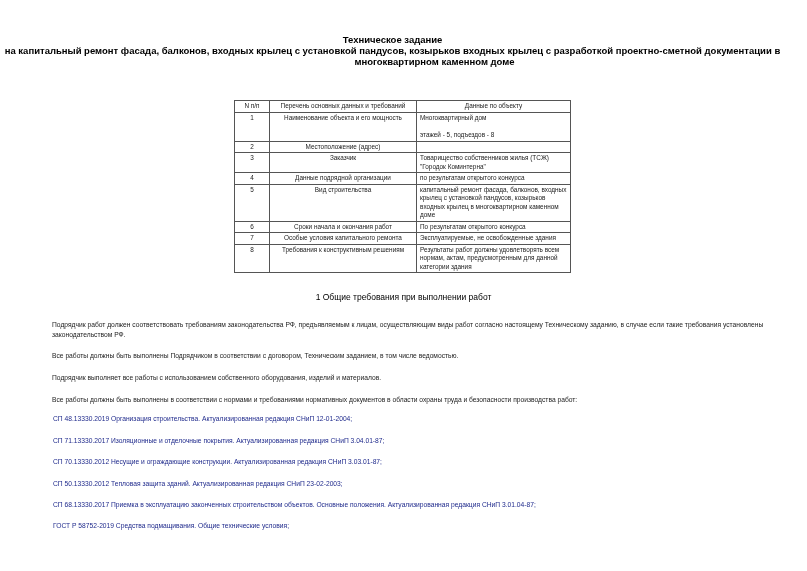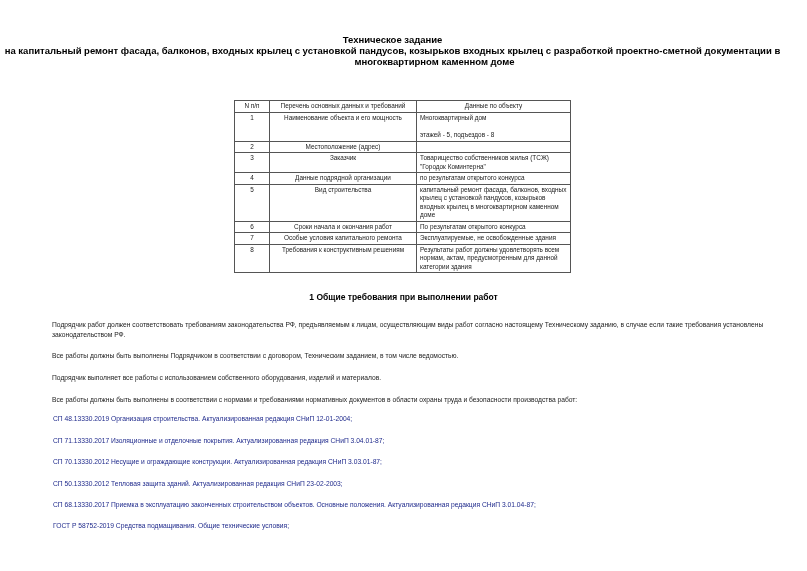--- a/index.html
+++ b/index.html
@@ -8,21 +8,21 @@
   #t1 { top: 34px; }
   #t2 { top: 45px; }
   #t3 { top: 56px; padding-left: 42px; }
   table.req { position: absolute; left: 234px; top: 100px; width: 337px; border-collapse: collapse; font-size: 6.4px; line-height: 8.5px; color: #222; }
   table.req td, table.req th { border: 1px solid #555; padding: 1px 3px; vertical-align: top; font-weight: normal; }
   table.req th { text-align: center; }
   td.n { width: 28px; text-align: center; }
   td.k { width: 140px; text-align: center; }
   td.v { text-align: left; }
   .gap { display: block; height: 9px; }
-  .h2 { position: absolute; left: 0; width: 807px; top: 292px; text-align: center; font-weight: bold; font-size: 8.5px; }
+  .h2 { position: absolute; left: 0; width: 807px; top: 292px; text-align: center; font-weight: normal; font-size: 8.5px; }
   .p { position: absolute; left: 24px; width: 744px; font-size: 6.7px; line-height: 10px; color: #222; }
   .p .ind { padding-left: 28px; }
   .lnk { position: absolute; left: 53px; font-size: 6.7px; color: #1f2a8c; white-space: nowrap; }
 </style>
 </head>
 <body>
 
 <div id="t1" class="title">Техническое задание</div>
 <div id="t2" class="title">на капитальный ремонт фасада, балконов, входных крылец с установкой пандусов, козырьков входных крылец с разработкой проектно-сметной документации в</div>
 <div id="t3" class="title">многоквартирном каменном доме</div>

